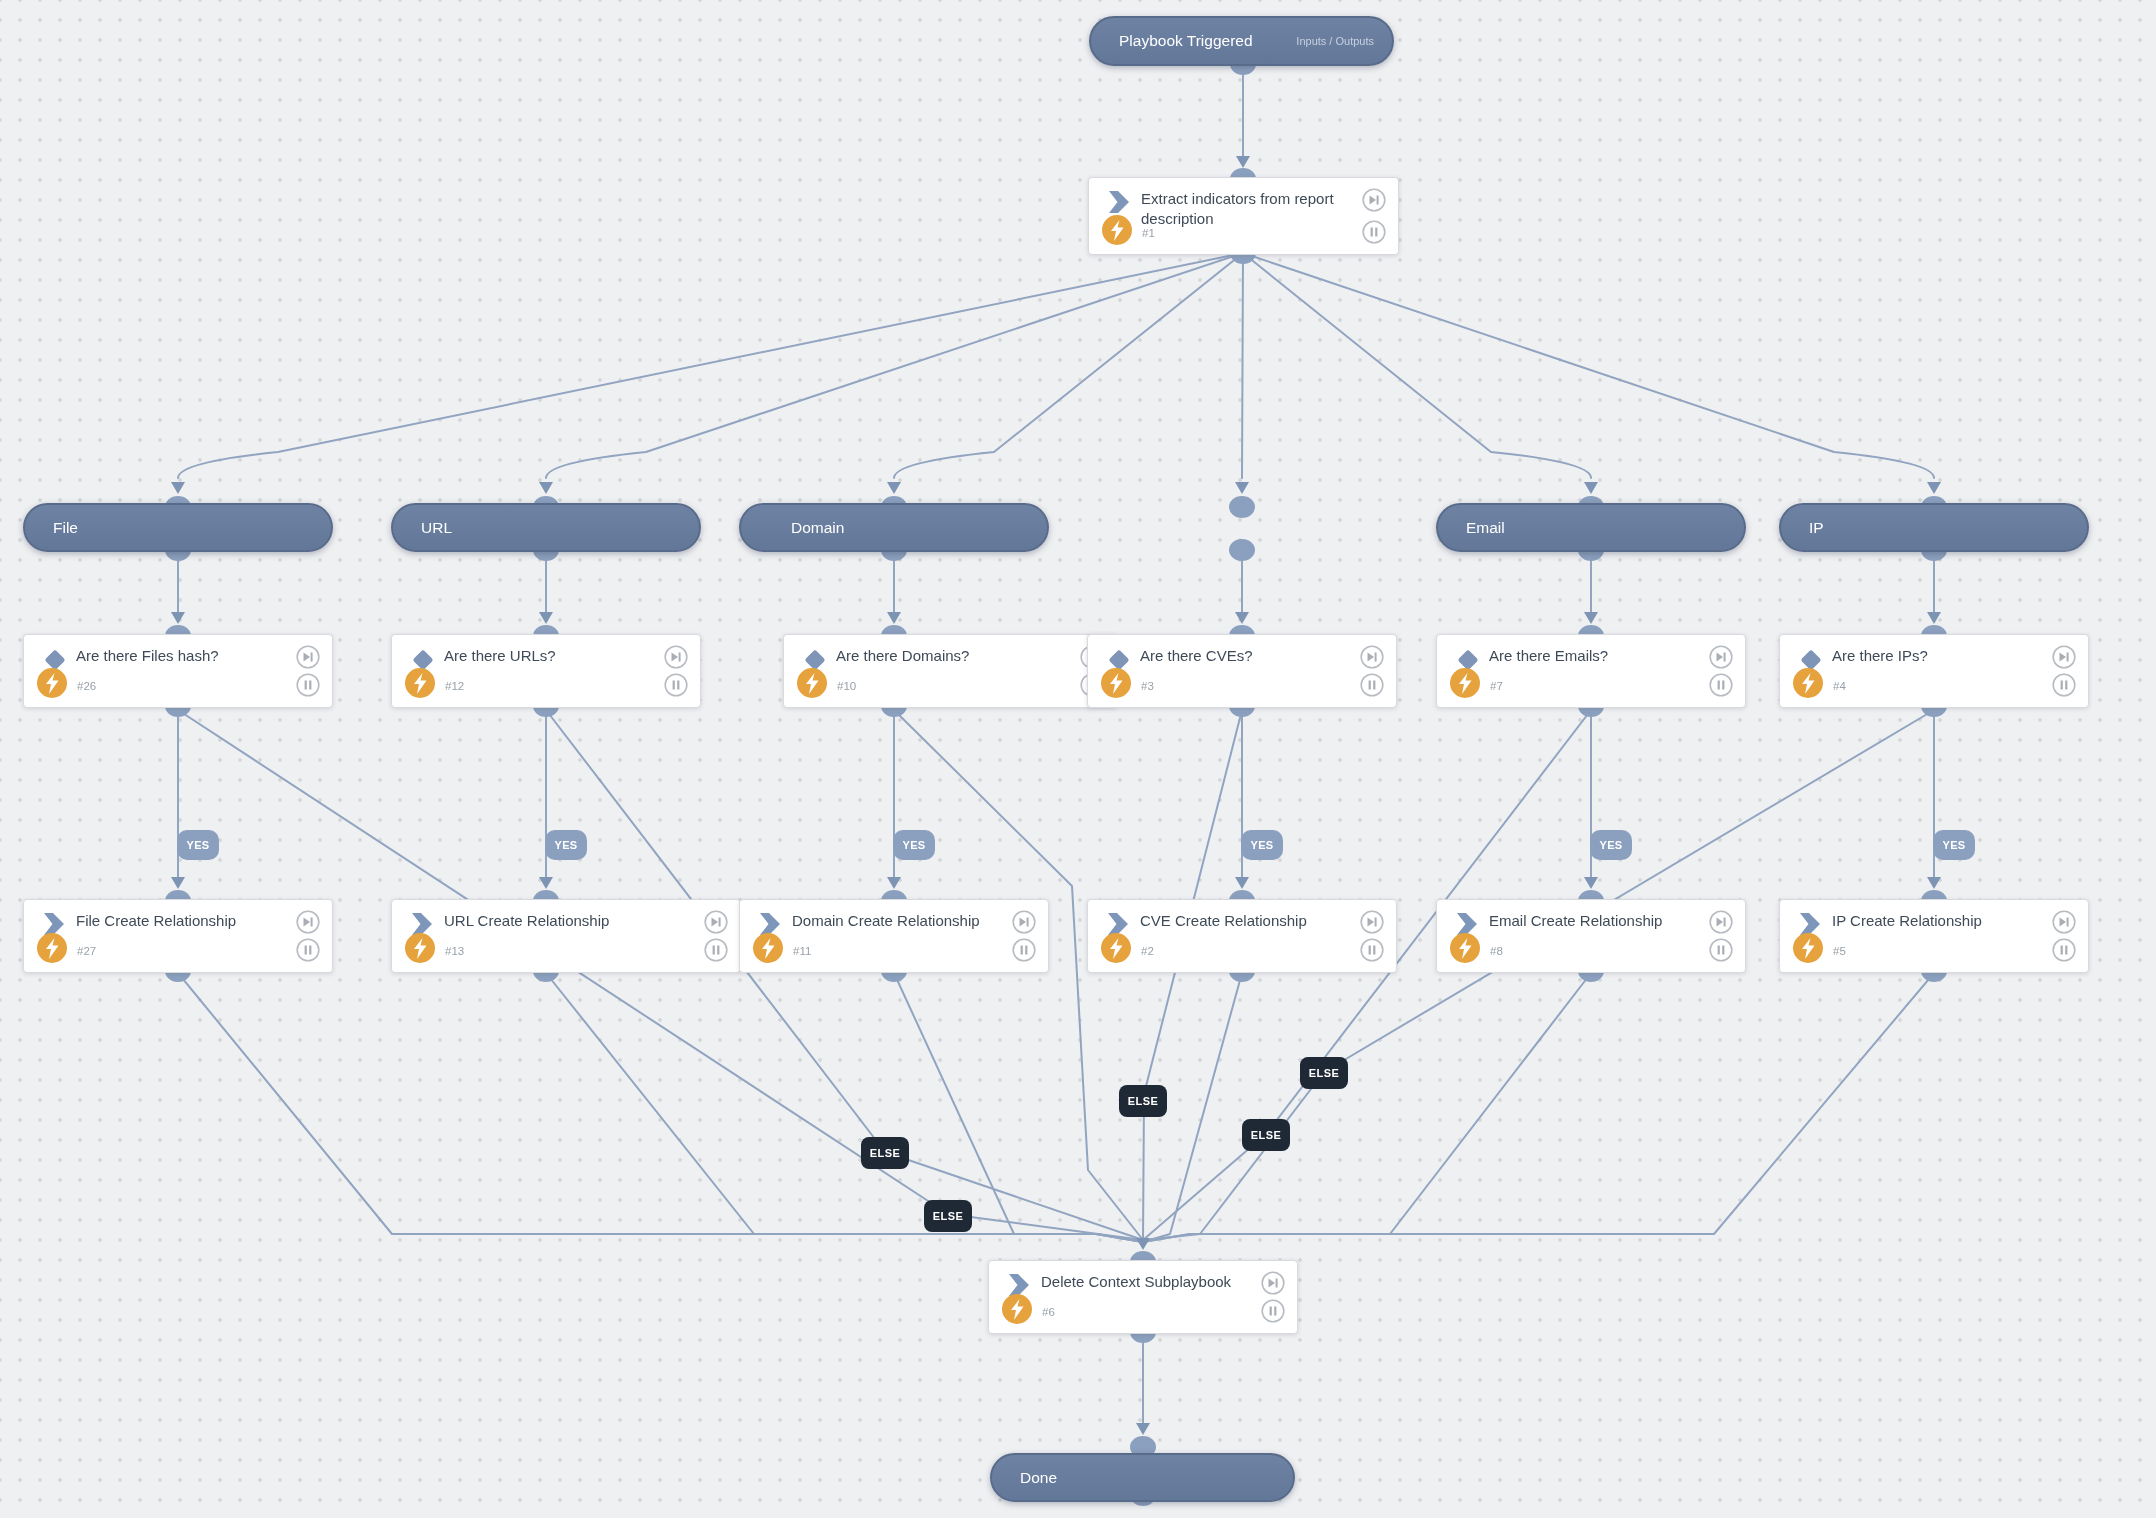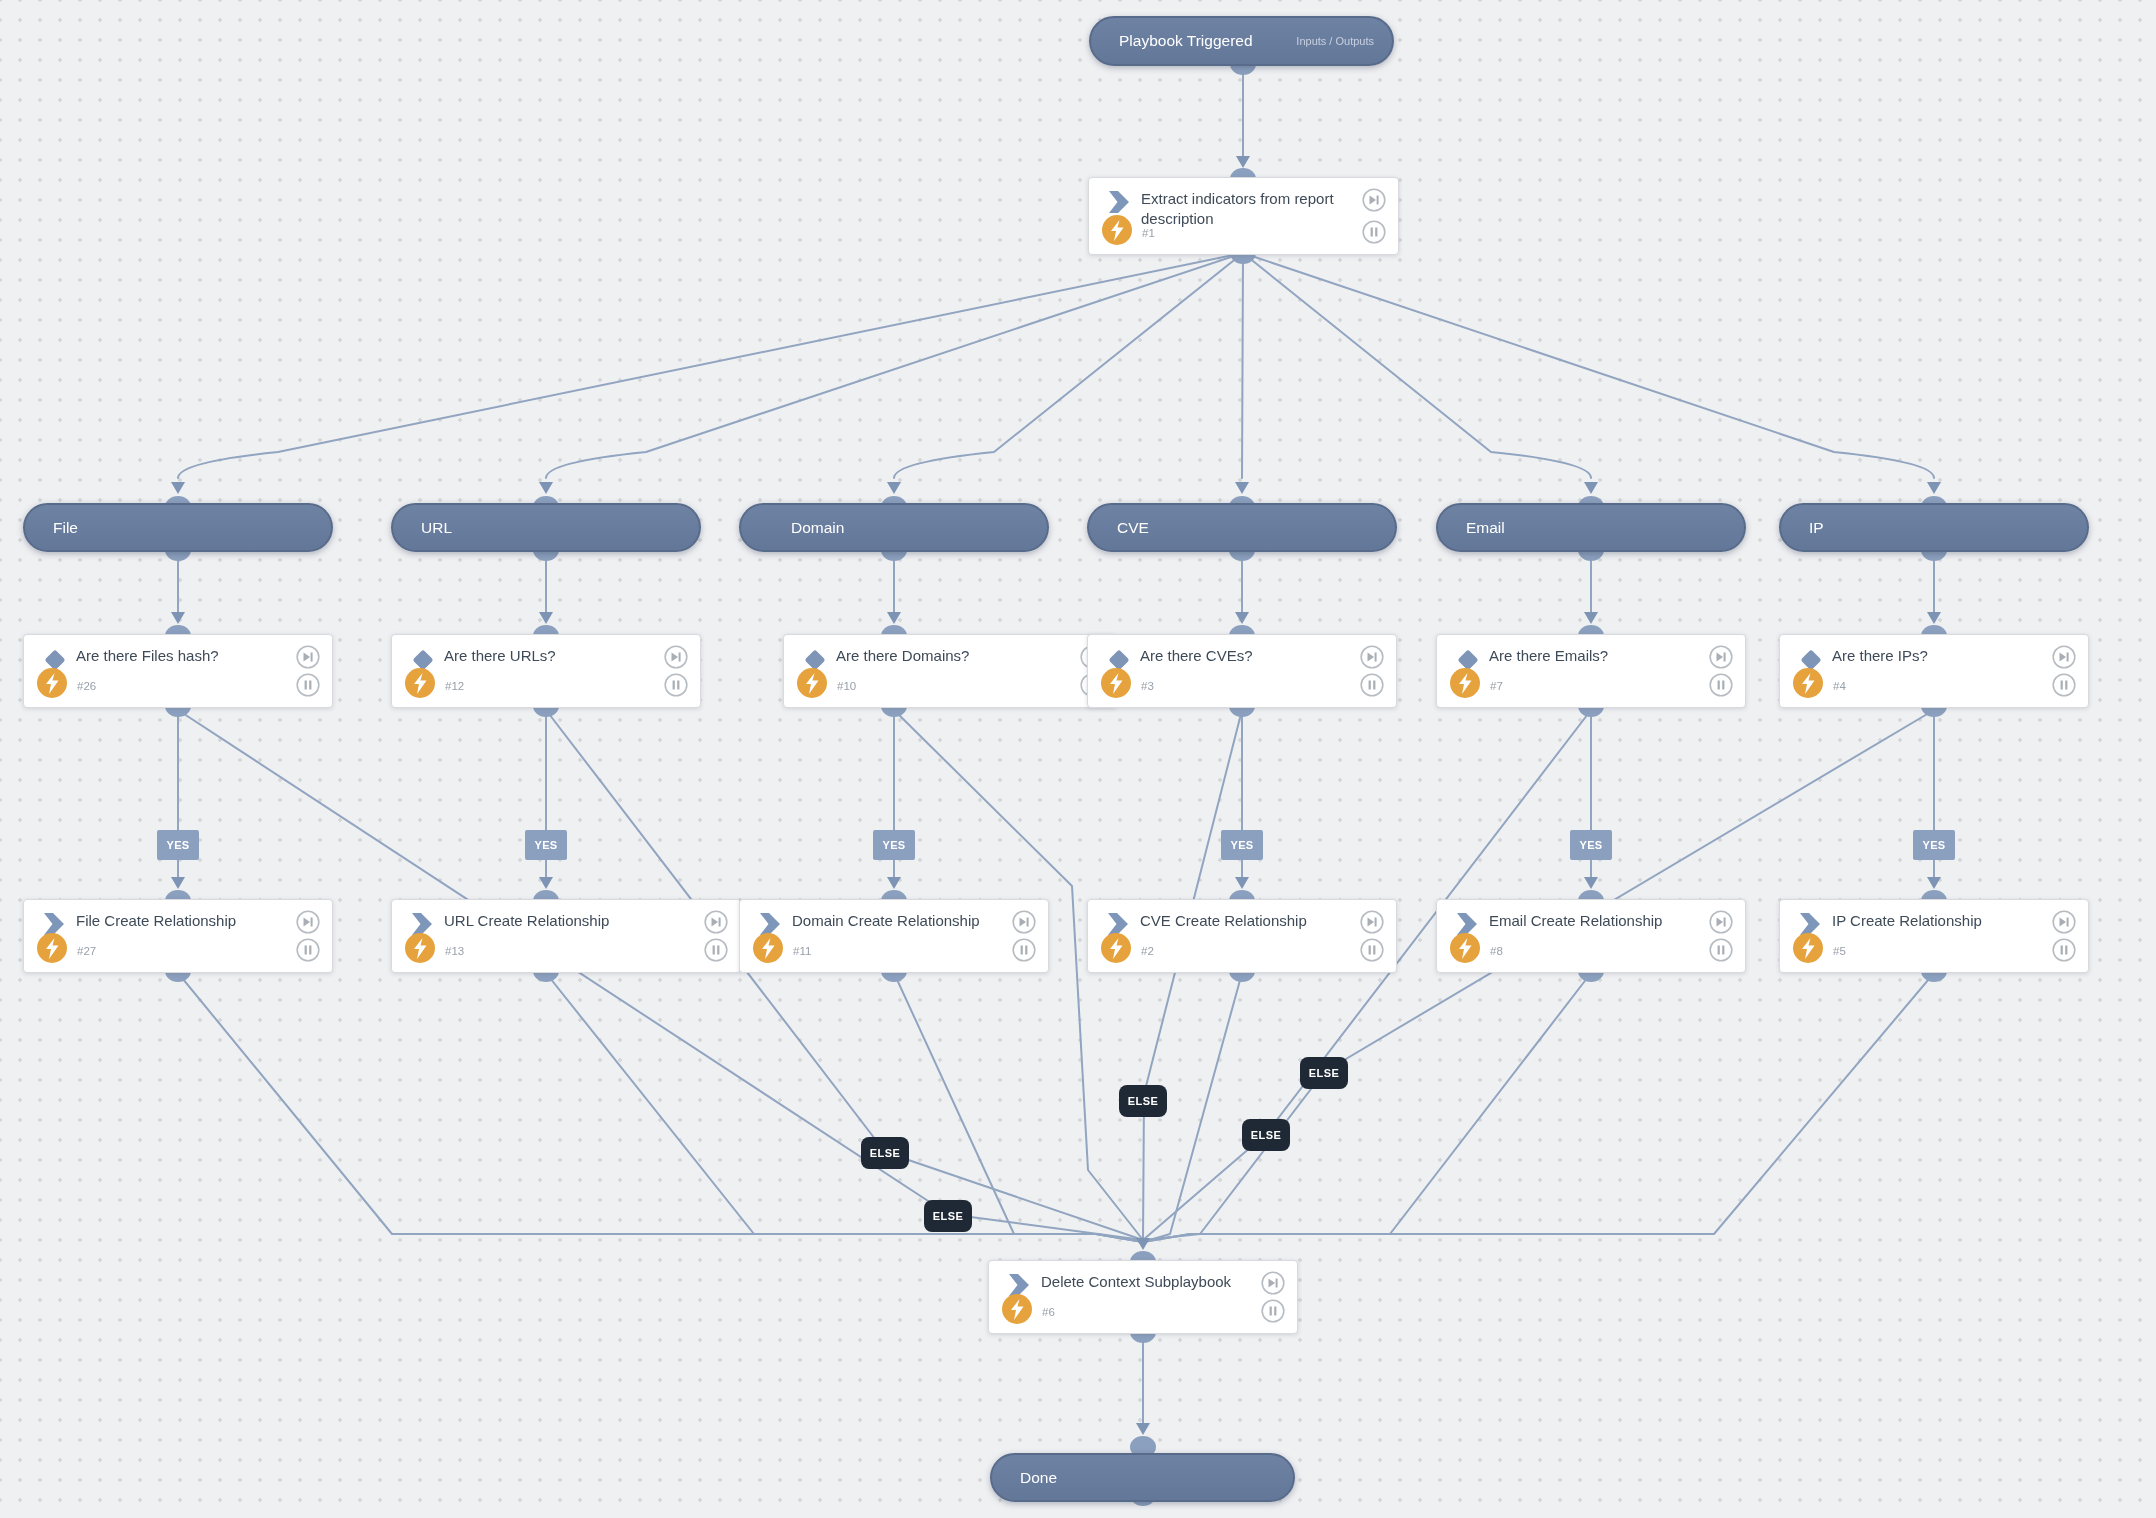--- a/index.html
+++ b/index.html
@@ -21,21 +21,21 @@
     background:#e6a23c;display:flex;align-items:center;justify-content:center;}
   .ctrl{position:absolute;width:24px;height:24px;cursor:pointer;}
   .ctrl.skip{right:12px;top:10px;}
   .ctrl.pause{right:12px;bottom:10px;}
   .pill{background:linear-gradient(#6e82a4,#637799);border:2px solid #596b8b;border-radius:27px;
     box-shadow:0 2px 6px rgba(55,65,90,0.35);color:#ffffff;display:flex;align-items:center;cursor:pointer;}
   .pill .plabel{padding-left:28px;font-size:15.5px;}
   .pill .io{margin-left:auto;padding-right:18px;font-size:11px;color:#c7d0e0;cursor:pointer;}
   .badge{position:absolute;z-index:3;color:#ffffff;font-size:11px;font-weight:bold;
     display:flex;align-items:center;justify-content:center;letter-spacing:0.4px;}
-  .badge.yes{background:#8ba0be;border-radius:2px;}
+  .badge.yes{background:#8ba0be;border-radius:10px;margin-left:20px;}
   .badge.else{background:#1f2936;border-radius:8px;}
 </style>
 </head>
 <body>
 
 <div id="canvas">
   <svg id="edges" width="2156" height="1518">
       <path class="edge" d="M1243 66 V156"></path>
       <path class="edge" d="M1243 253 L278 452 Q178 462 178 478"></path>
       <path class="edge" d="M178 556 V612"></path>
@@ -302,23 +302,20 @@
     </svg>
     <svg class="ctrl pause" viewBox="0 0 24 24">
       <circle cx="12" cy="12" r="10.8" fill="none" stroke="#b7bcc2" stroke-width="1.6"></circle>
       <rect x="8.6" y="7.5" width="2.2" height="9" fill="#a9aeb5"></rect>
       <rect x="13.2" y="7.5" width="2.2" height="9" fill="#a9aeb5"></rect>
     </svg>
   </div>
     <div class="node badge yes" style="left: 873px; top: 830px; width: 42px; height: 30px;">
     <span>YES</span>
   </div>
-    <div class="node pill" style="left: 1087px; top: 503px; width: 310px; height: 49px;">
-    <div class="plabel">CVE</div>
-  </div>
     <div class="node task" style="left: 1087px; top: 634px; width: 310px; height: 74px;">
     <svg class="type-icon" width="24" height="24" viewBox="0 0 24 24">
       <rect x="4.5" y="4.5" width="15" height="15" rx="2.5" transform="rotate(45 12 12)" fill="#7e95b8"></rect>
     </svg>
     <div class="title">Are there CVEs?</div>
     <div class="bolt">
       <svg width="16" height="21" viewBox="0 0 16 21">
           <path d="M10.5 0 L2 11 H7 L5 21 L14.5 7.5 H8.5 Z" fill="#ffffff"></path>
         </svg>
     </div>

